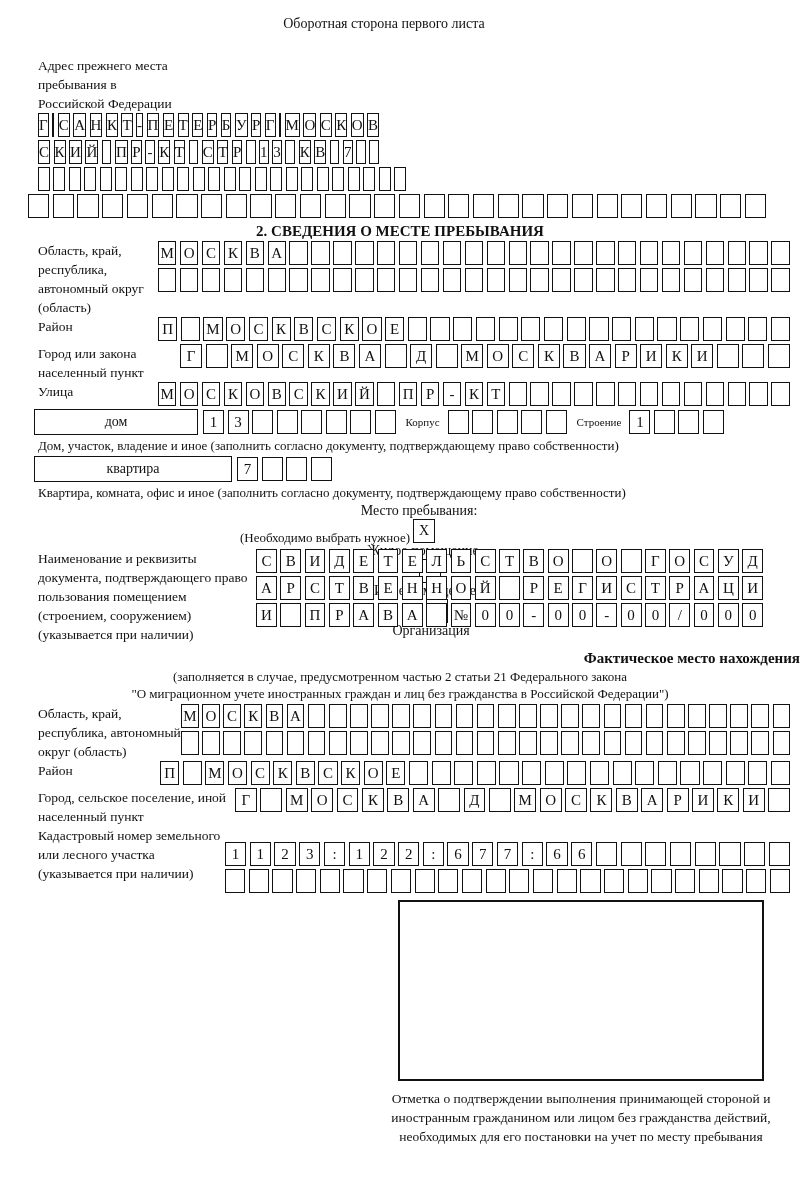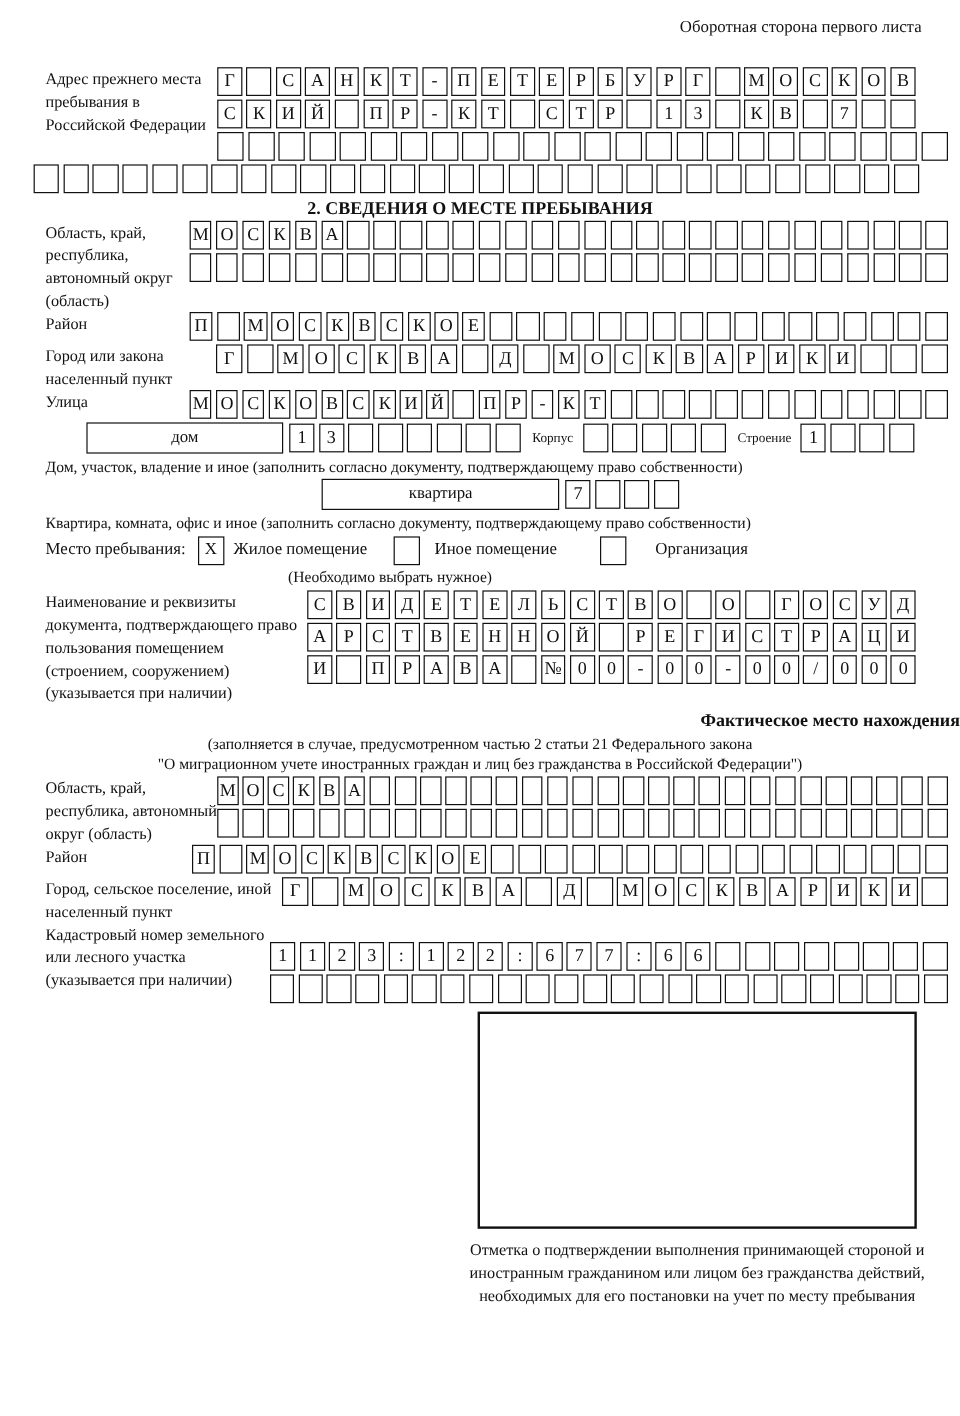--- a/index.html
+++ b/index.html
@@ -3,48 +3,48 @@
 <meta charset="utf-8">
 <style>
   html,body{margin:0;padding:0;background:#fff;}
   .page{
     position:relative;
     width:800px;height:1180px;
     background:#fff;color:#111;
     font-family:"Liberation Serif","DejaVu Serif",serif;
     overflow:hidden;
   }
-  .top-note{padding:16px 32px 0 0;text-align:right;font-size:14px;height:18px;}
+  .top-note{padding:16px 32px 0 0;text-align:center;font-size:14px;height:18px;}
   .frow{display:flex;align-items:flex-start;margin-left:38px;margin-right:10px;}
   .flabel{flex:0 0 auto;font-size:13.5px;line-height:19px;}
   .w143{width:143px;} .w120{width:120px;} .w142{width:142px;} .w122{width:122px;}
   .w197{width:197px;} .w187{width:187px;} .w218{width:218px;}
   .rows{flex:1 1 auto;min-width:0;}
   .cells{display:flex;height:24px;margin-bottom:3px;}
   .cell{
     flex:1 1 0;border:1.6px solid #111;margin-right:3.5px;
     display:flex;align-items:center;justify-content:center;
     font-size:15px;line-height:1;background:#fff;
   }
   .cell:last-child{margin-right:0;}
   .short{margin-right:27px;}
   .fullrow{margin:0 34px 3px 28px;}
   .center-note{text-align:center;font-size:13px;height:16px;line-height:16px;}
   .sec-title{text-align:center;font-weight:bold;font-size:15px;height:20px;line-height:20px;margin-top:2px;}
-  .mt22{margin-top:22px;}
+  .mt22{margin-top:22px;flex-direction:column;}
   .labelbox{
     border:1.6px solid #111;height:24px;display:flex;align-items:center;justify-content:center;
     font-size:14px;flex:0 0 auto;background:#fff;
   }
-  .houserow{display:flex;align-items:center;margin-left:34px;margin-bottom:3px;justify-content:center;}
+  .houserow{display:flex;align-items:center;margin-left:34px;margin-bottom:3px;}
   .inlinelabel{font-size:11px;margin:0 8px 0 10px;flex:0 0 auto;}
   .cgroup{display:flex;height:24px;flex:0 0 auto;}
   .cgroup .cell{flex:0 0 19px;}
   .note-indent{margin-left:38px;text-align:left;font-size:13px;height:16px;line-height:16px;margin-bottom:2px;}
-  .stayrow{display:flex;align-items:center;margin-left:38px;height:26px;font-size:14px;}
+  .stayrow{display:flex;align-items:center;margin-left:38px;height:26px;font-size:14px;flex-direction:column;}
   .checkbox{
     width:20px;height:22px;border:1.6px solid #111;display:flex;align-items:center;justify-content:center;
     font-size:14px;flex:0 0 auto;background:#fff;
   }
   .stamp-box{margin:4px 0 0 398px;width:362px;height:177px;border:2px solid #111;background:#fff;}
   .stamp-caption{margin:8px 0 0 388px;width:386px;text-align:center;font-size:13.5px;line-height:19px;}
   .doc-note{text-align:center;font-size:13px;height:17px;line-height:17px;}
 </style>
 </head>
 <body>

